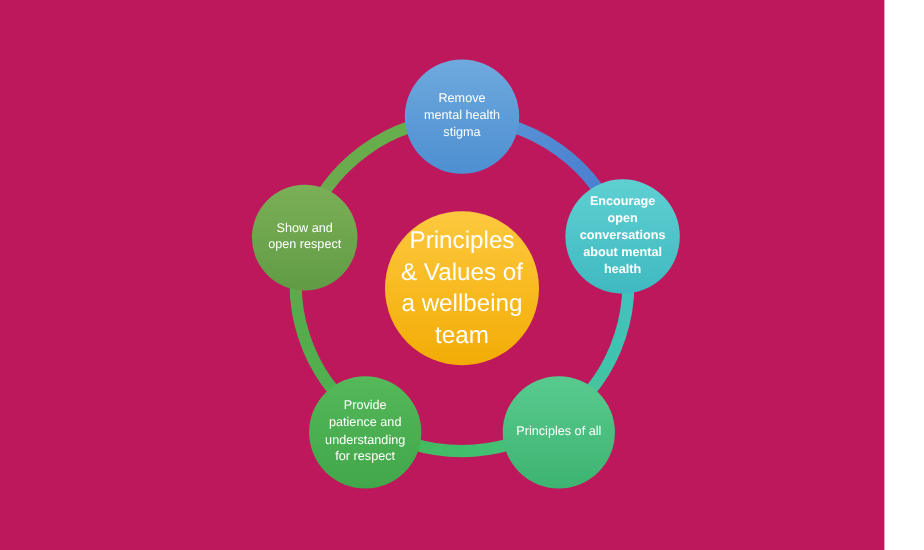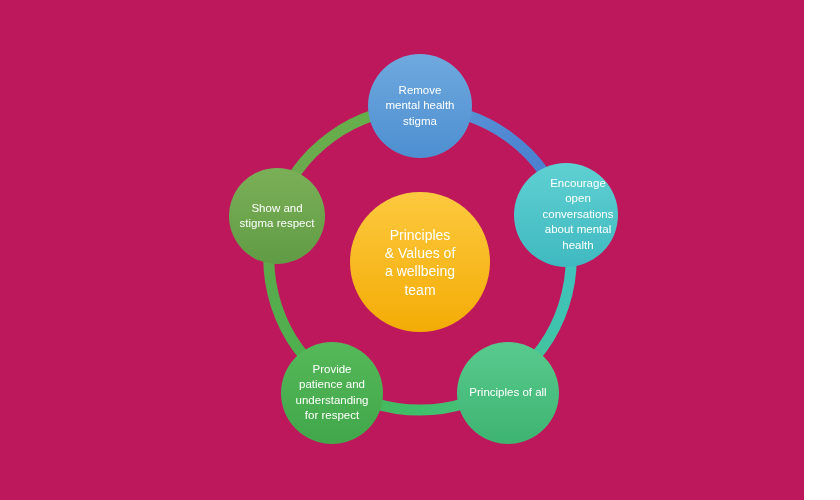--- a/index.html
+++ b/index.html
@@ -28,21 +28,21 @@
     font-size: 11.5px;
     line-height: 1.34;
     white-space: pre-line;
     pointer-events: none;
   }
   .center-label {
     position: absolute;
     transform: translate(-50%, -50%);
     text-align: center;
     color: #ffffff;
-    font-size: 14px;
+    font-size: 22px;
     line-height: 1.3;
     white-space: pre-line;
     pointer-events: none;
   }
 </style>
 </head>
 <body>
 
 <div class="stage">
 
@@ -114,34 +114,34 @@
     <circle cx="332" cy="393" r="51" fill="url(#gnode3)"></circle>
     <circle cx="277" cy="216" r="48" fill="url(#gnode4)"></circle>
 
     <circle cx="420" cy="262" r="70" fill="url(#gcenter)"></circle>
   </svg>
 
   <div class="node-label" style="left:420px; top:106px; width:112px;">Remove
 mental health
 stigma</div>
 
-  <div class="node-label" style="left:578px; top:215px; width:104px;">Encourage
+  <div class="node-label" style="left:566px; top:215px; width:104px;font-weight:bold;">Encourage
 open
 conversations
 about mental
 health</div>
 
   <div class="node-label" style="left:508px; top:393px; width:120px;">Principles of all</div>
 
   <div class="node-label" style="left:332px; top:393px; width:110px;">Provide
 patience and
 understanding
 for respect</div>
 
   <div class="node-label" style="left:277px; top:216px; width:96px;">Show and
-stigma respect</div>
+open respect</div>
 
   <div class="center-label" style="left:420px; top:262px; width:128px;">Principles
 &amp; Values of
 a wellbeing
 team</div>
 
 </div>
 
 </body></html>

